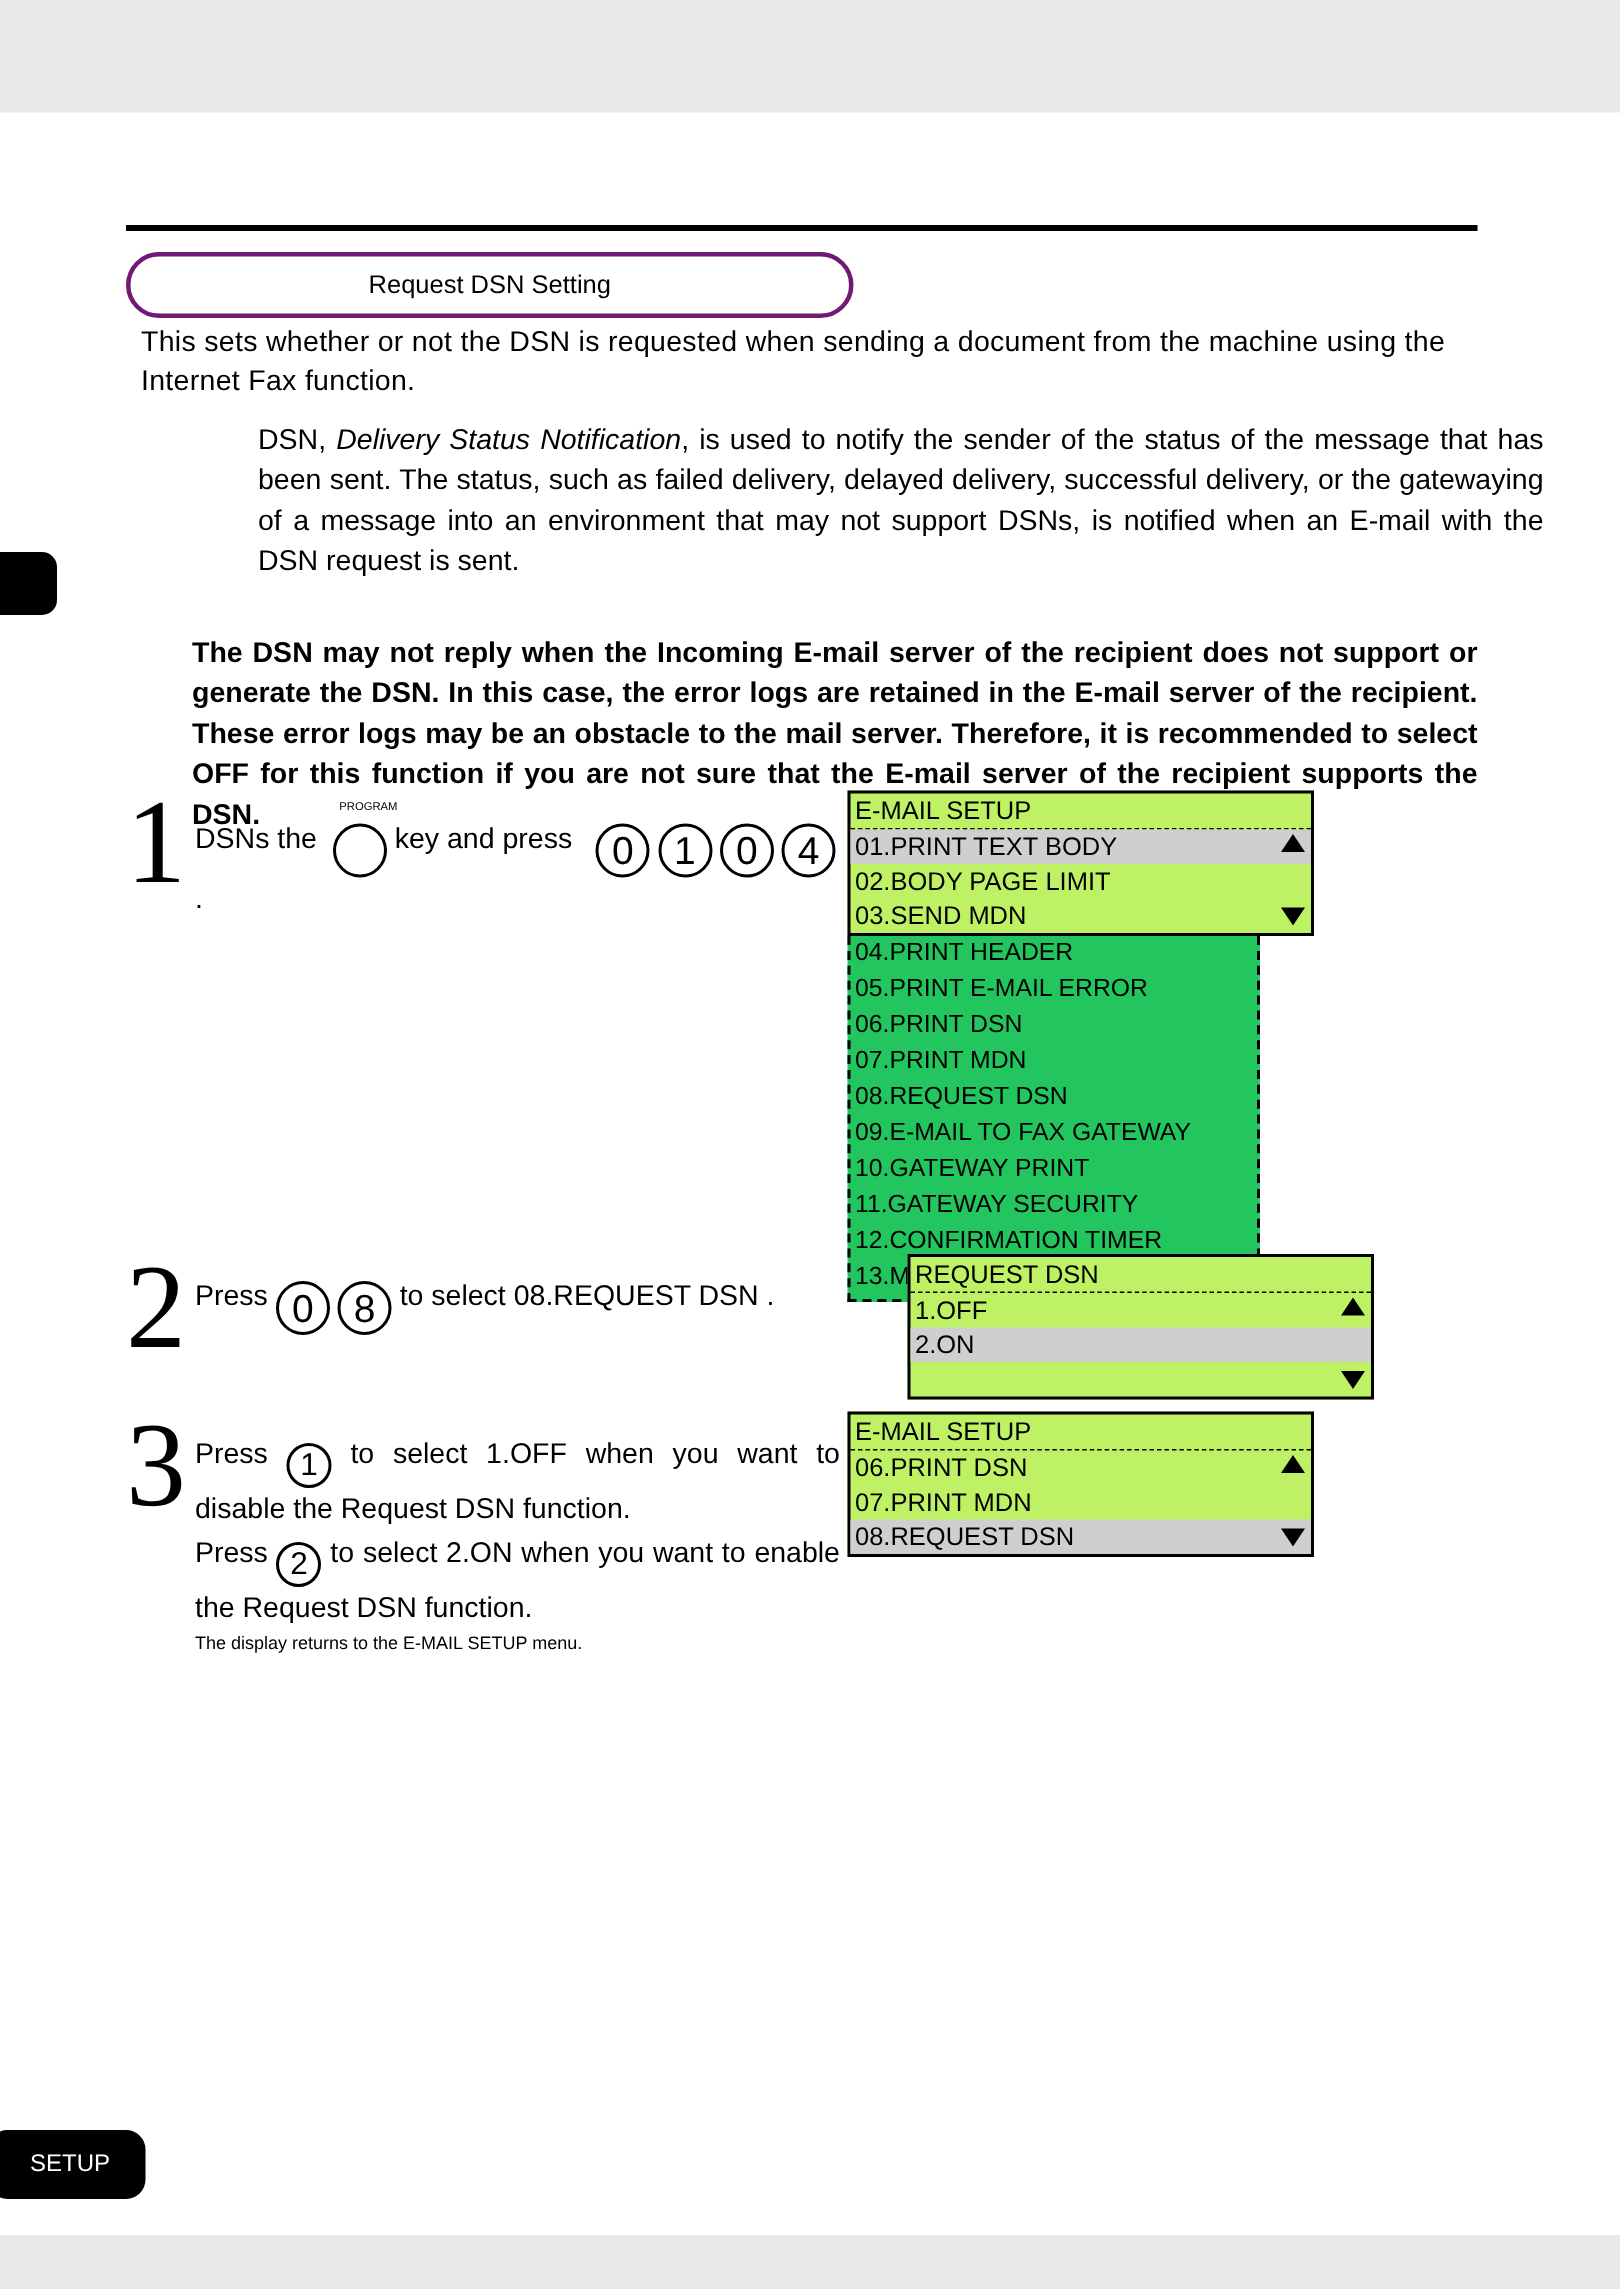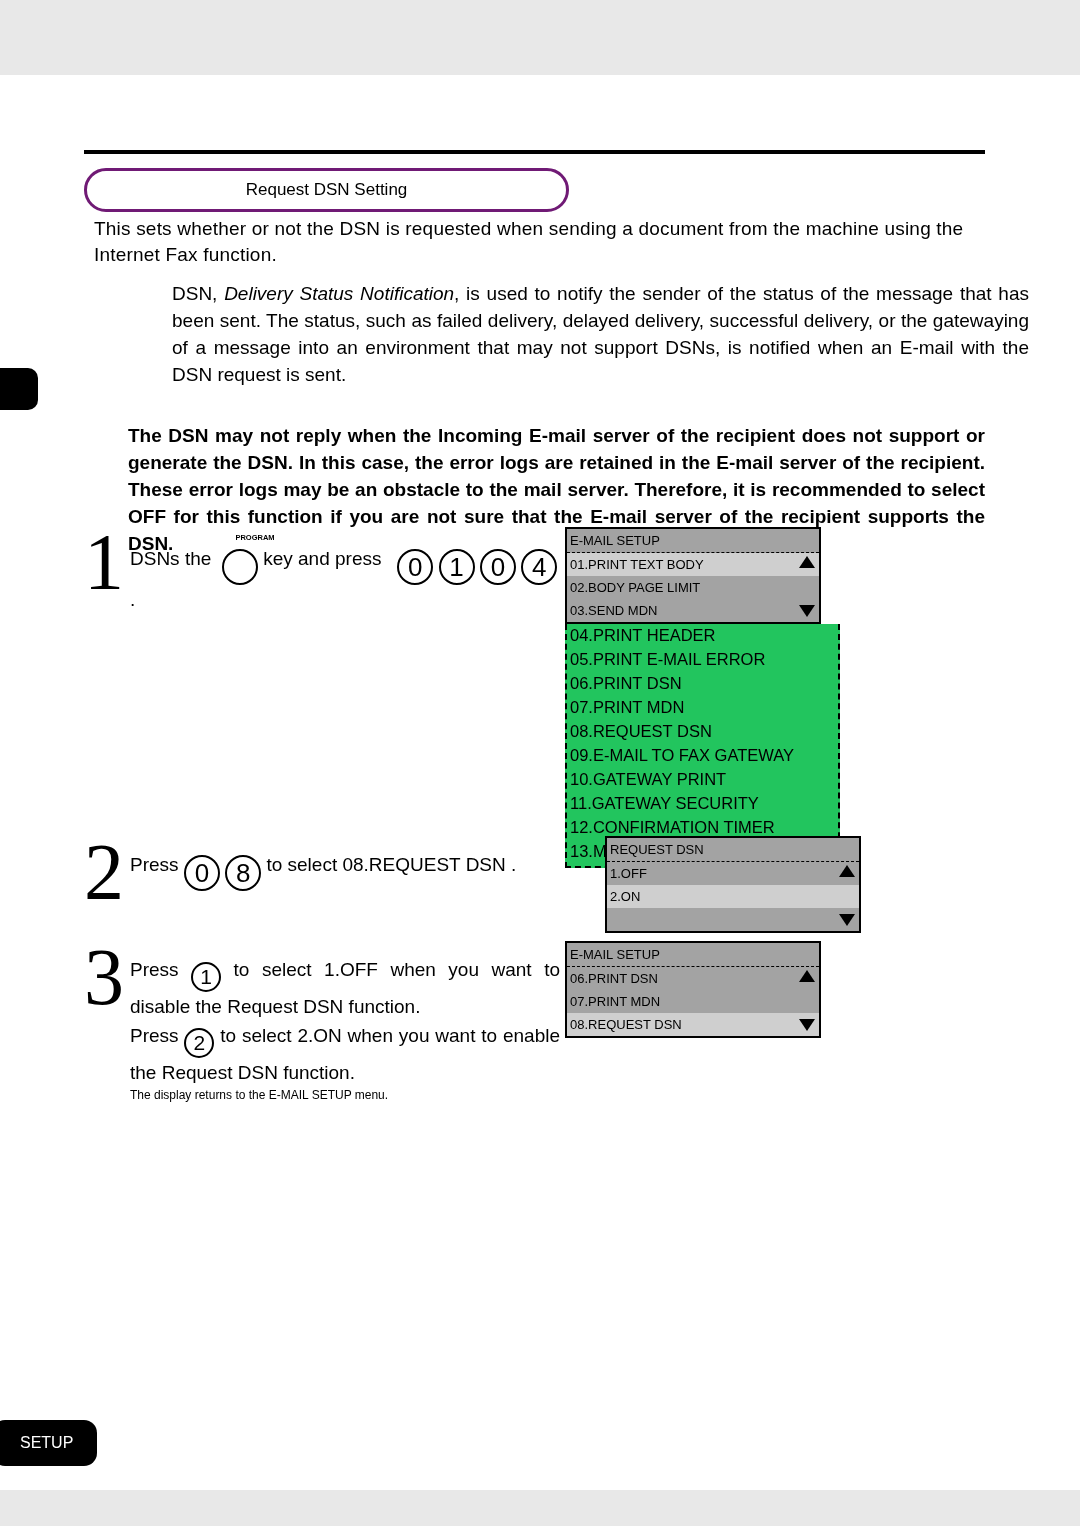--- a/index.html
+++ b/index.html
@@ -123,35 +123,35 @@
   .key-circle.small {
     width: 30px; height: 30px;
     font-size: 21px;
     line-height: 26px;
     vertical-align: -8px;
   }
   .program-label {
     display: inline-block;
     width: 58px;
     font-size: 7.5px;
-    font-weight: bold;
-    text-align: right;
+    font-weight: normal;
+    text-align: center;
     vertical-align: 8px;
     margin-right: -58px;
     position: relative;
     top: -17px;
   }
   .screen {
     position: absolute;
     left: 565px;
-    width: 256px;
+    width: 311px;
     border: 2px solid #000;
-    font-size: 13px;
+    font-size: 17px;
     line-height: 23px;
-    background: #a3a3a3;
+    background: #bef264;
   }
   .screen .hdr {
     padding: 0 3px;
     border-bottom: 1.5px dashed #000;
   }
   .screen .row { padding: 0 3px; position: relative; }
   .screen .row.hl { background: #cfcfcf; }
   .screen .arrow-up, .screen .arrow-down {
     position: absolute; right: 4px; top: 3px;
     width: 0; height: 0;

